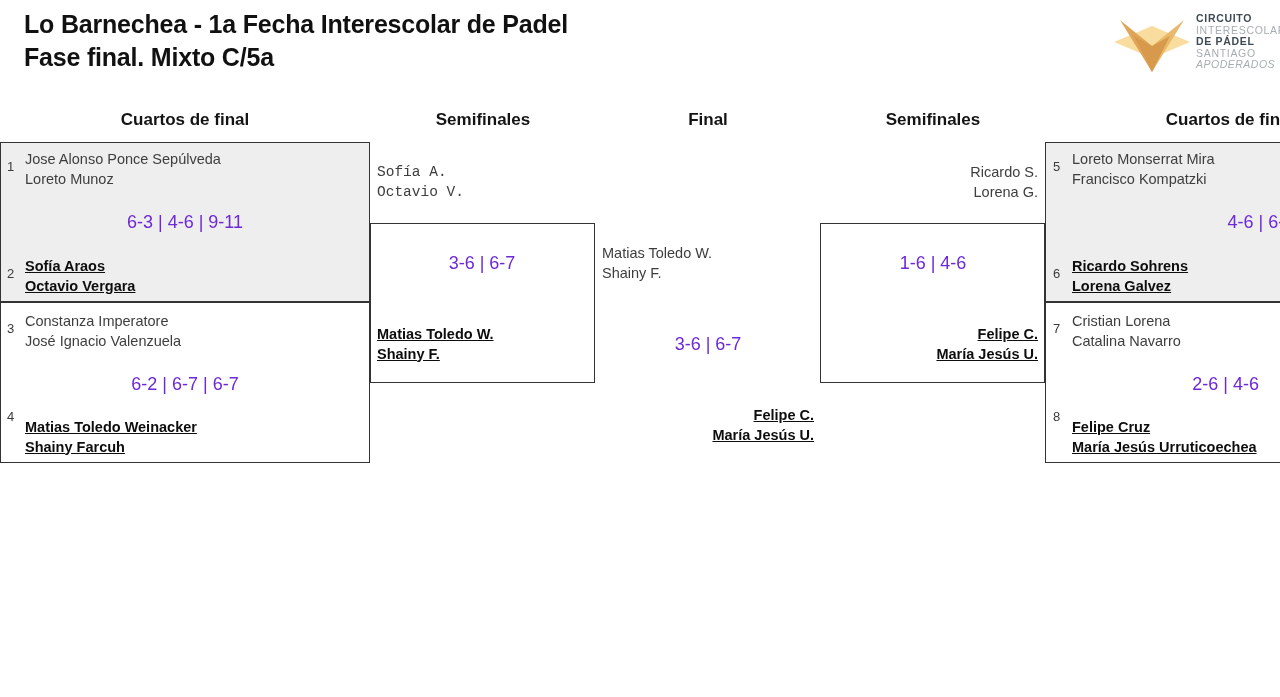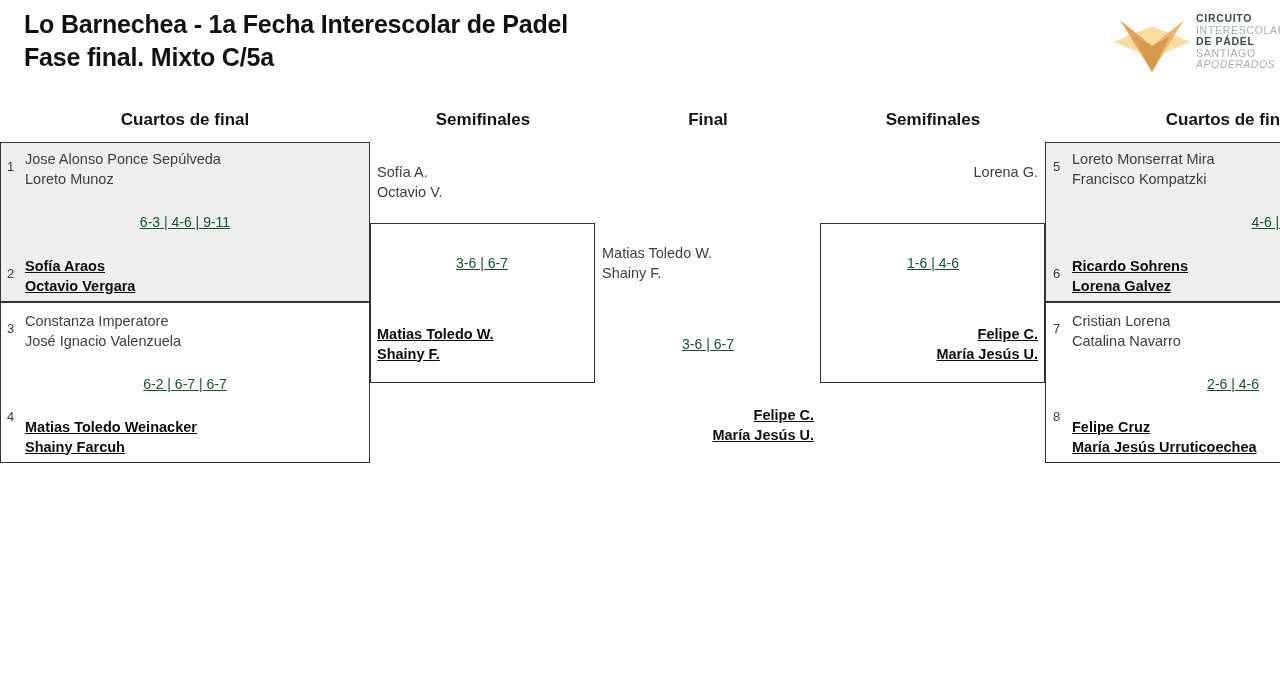--- a/index.html
+++ b/index.html
@@ -44,22 +44,22 @@
   .team.loser  .ln { color: #3e3e3e; font-weight: 400; }
   .team.winner .ln { color: #0d0d0d; font-weight: 700; text-decoration: underline; }
   .team.right { text-align: right; }
 
   .seed {
     position: absolute; font-size: 13px; color: #3b3b3b;
     font-weight: 400; line-height: 14px; white-space: nowrap;
   }
 
   .score {
-    position: absolute; font-size: 14px; color: #14532d;
-    line-height: 18px; white-space: nowrap; font-weight: 400; text-decoration: underline;
+    position: absolute; font-size: 18px; color: #6d28d9;
+    line-height: 18px; white-space: nowrap; font-weight: 400;
   }
   .score.right { text-align: right; }
 </style>
 </head>
 <body>
 
 <div class="page">
 
   <div class="title-block">
     <div class="title-line">Lo Barnechea - 1a Fecha Interescolar de Padel</div>
@@ -113,21 +113,21 @@
   </div>
   <div class="score" style="left:25px; top:375px; width:320px; text-align:center;">6-2 | 6-7 | 6-7</div>
 
   <div class="seed" style="left:7px; top:410px;">4</div>
   <div class="team winner" style="left:25px; top:418px;">
     <div class="ln">Matias Toledo Weinacker</div>
     <div class="ln">Shainy Farcuh</div>
   </div>
 
   <div class="box plain" style="left:370px; top:223px; width:225px; height:160px;"></div>
-  <div class="team loser" style="left:377px; top:163px;">
+  <div class="team loser" style="left:377px; top:163px;font-family:Liberation Mono, monospace;">
     <div class="ln">Sofía A.</div>
     <div class="ln">Octavio V.</div>
   </div>
   <div class="score" style="left:377px; top:254px; width:210px; text-align:center;">3-6 | 6-7</div>
   <div class="team winner" style="left:377px; top:325px;">
     <div class="ln">Matias Toledo W.</div>
     <div class="ln">Shainy F.</div>
   </div>
 
   <div class="team loser" style="left:602px; top:244px;">
@@ -135,20 +135,21 @@
     <div class="ln">Shainy F.</div>
   </div>
   <div class="score" style="left:602px; top:335px; width:212px; text-align:center;">3-6 | 6-7</div>
   <div class="team winner right" style="left:614px; top:406px; width:200px;">
     <div class="ln">Felipe C.</div>
     <div class="ln">María Jesús U.</div>
   </div>
 
   <div class="box plain" style="left:820px; top:223px; width:225px; height:160px;"></div>
   <div class="team loser right" style="left:838px; top:163px; width:200px;">
+    <div class="ln">Ricardo S.</div>
     <div class="ln">Lorena G.</div>
   </div>
   <div class="score" style="left:828px; top:254px; width:210px; text-align:center;">1-6 | 4-6</div>
   <div class="team winner right" style="left:838px; top:325px; width:200px;">
     <div class="ln">Felipe C.</div>
     <div class="ln">María Jesús U.</div>
   </div>
 
   <div class="box shaded" style="left:1045px; top:142px; width:370px; height:160px;"></div>
   <div class="box plain" style="left:1045px; top:302px; width:370px; height:161px;"></div>

